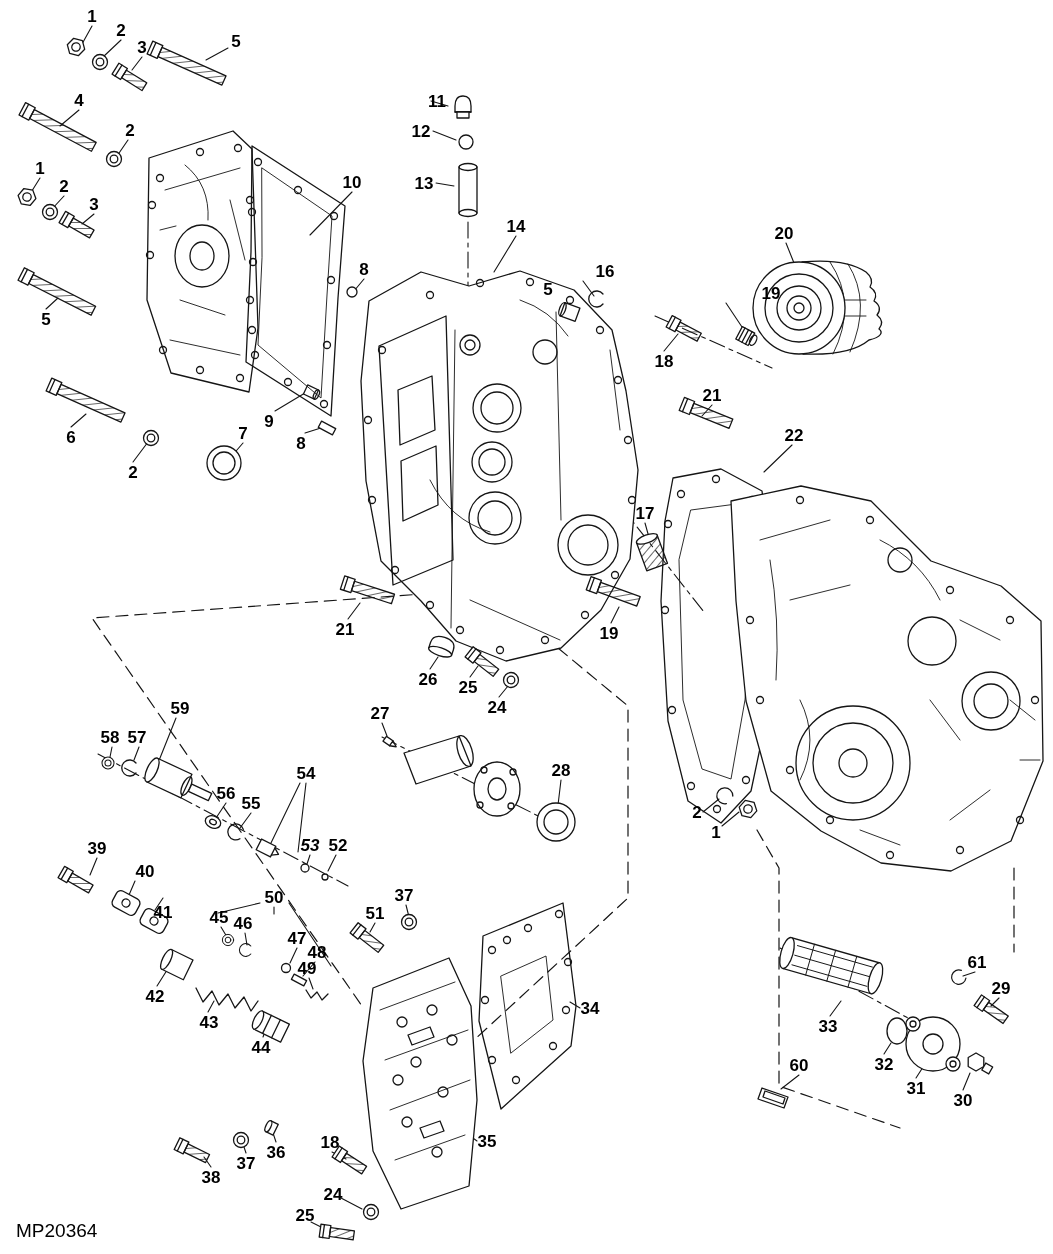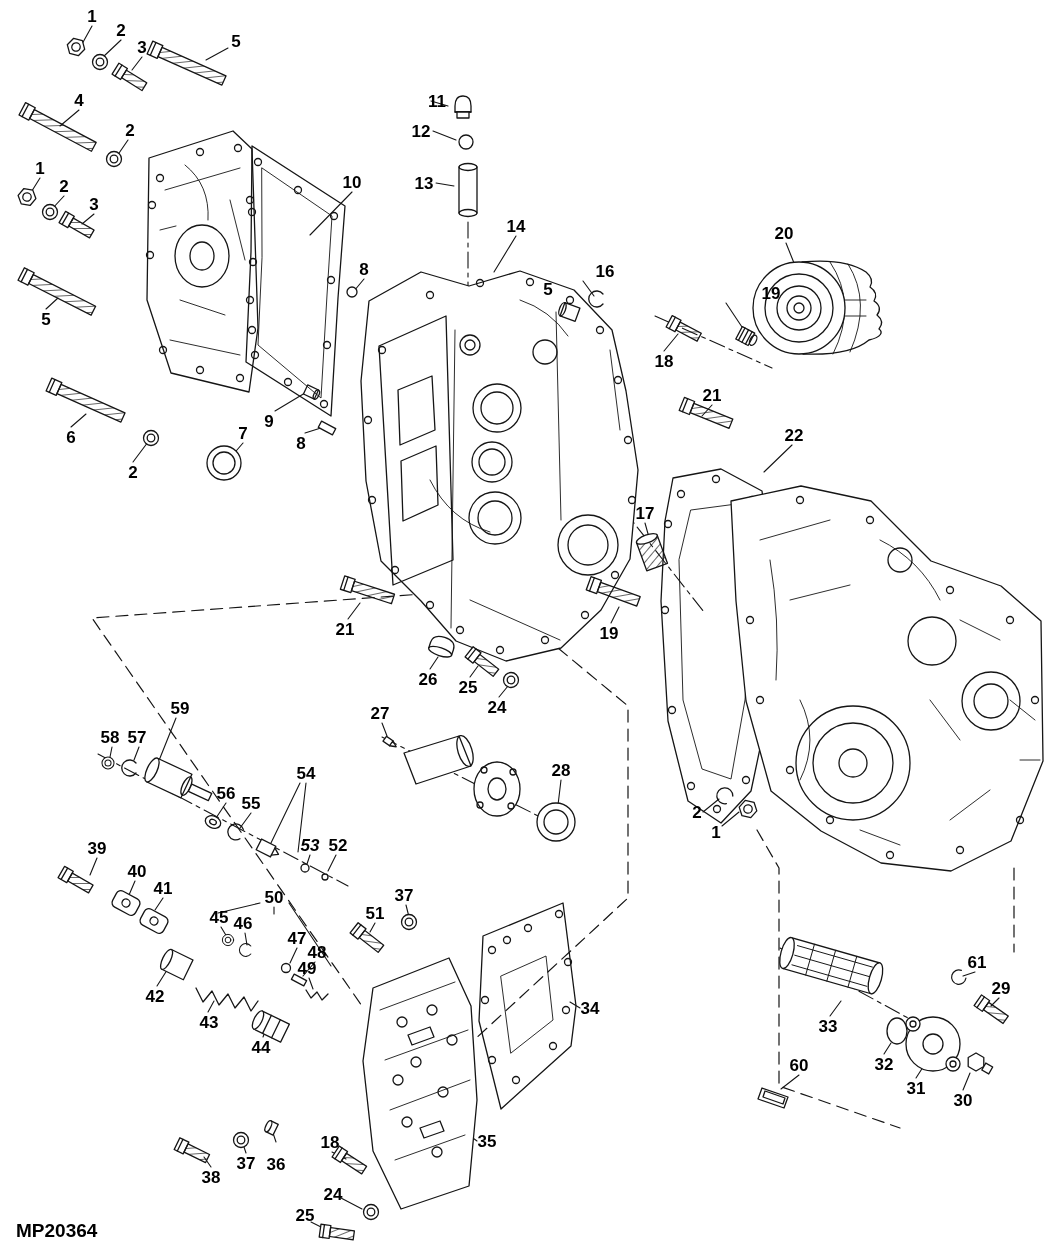--- a/index.html
+++ b/index.html
@@ -9,21 +9,21 @@
   
   #art *{stroke:#151515;stroke-width:1.3;fill:none;stroke-linejoin:round;stroke-linecap:round;}
   #art .f{fill:#ffffff;}
   #art .thr{fill:url(#th);}
   #art .ld{stroke-width:1.1;}
   #art .dl{stroke-dasharray:12 7;stroke-width:1.2;}
   #art .cl{stroke-dasharray:16 5 4 5;stroke-width:1.1;}
   #art .thin{stroke-width:0.9;}
   .callout{position:absolute;transform:translate(-50%,-50%);font-weight:bold;
            font-size:17px;color:#000;line-height:1;user-select:none;}
-  .partcode{position:absolute;left:16px;top:1220px;font-weight:bold;font-size:19px;color:#000;}
+  .partcode{position:absolute;left:16px;top:1220px;font-weight:normal;font-size:19px;color:#000;}
 </style>
 </head>
 <body>
 
 <div class="stage">
 
 <svg id="art" width="1053" height="1254" viewBox="0 0 1053 1254">
   <defs>
     <pattern id="th" width="6" height="6" patternUnits="userSpaceOnUse" patternTransform="rotate(60)">
       <line x1="0" y1="0" x2="0" y2="6"></line>
@@ -446,27 +446,27 @@
       <div class="callout" style="left: 561px; top: 770px;">28</div>
       <div class="callout" style="left: 697px; top: 812px;">2</div>
       <div class="callout" style="left: 716px; top: 832px;">1</div>
       <div class="callout" style="left: 1001px; top: 988px;">29</div>
       <div class="callout" style="left: 963px; top: 1100px;">30</div>
       <div class="callout" style="left: 916px; top: 1088px;">31</div>
       <div class="callout" style="left: 884px; top: 1064px;">32</div>
       <div class="callout" style="left: 828px; top: 1026px;">33</div>
       <div class="callout" style="left: 590px; top: 1008px;">34</div>
       <div class="callout" style="left: 487px; top: 1141px;">35</div>
-      <div class="callout" style="left: 276px; top: 1152px; margin-top: 12px;">36</div>
+      <div class="callout" style="left: 276px; top: 1152px;">36</div>
       <div class="callout" style="left: 246px; top: 1163px;">37</div>
       <div class="callout" style="left: 211px; top: 1177px;">38</div>
       <div class="callout" style="left: 404px; top: 895px;">37</div>
       <div class="callout" style="left: 97px; top: 848px;">39</div>
-      <div class="callout" style="left: 137px; top: 871px;">40</div>
-      <div class="callout" style="left: 163px; top: 888px; text-align: center;">41</div>
+      <div class="callout" style="left: 145px; top: 871px;">40</div>
+      <div class="callout" style="left: 163px; top: 912px; text-align: center;">41</div>
       <div class="callout" style="left: 155px; top: 996px;">42</div>
       <div class="callout" style="left: 209px; top: 1022px;">43</div>
       <div class="callout" style="left: 261px; top: 1047px;">44</div>
       <div class="callout" style="left: 219px; top: 917px;">45</div>
       <div class="callout" style="left: 243px; top: 923px; text-align: right;">46</div>
       <div class="callout" style="left: 297px; top: 938px;">47</div>
       <div class="callout" style="left: 317px; top: 952px;">48</div>
       <div class="callout" style="left: 307px; top: 968px;">49</div>
       <div class="callout" style="left: 274px; top: 897px;">50</div>
       <div class="callout" style="left: 375px; top: 913px;">51</div>

